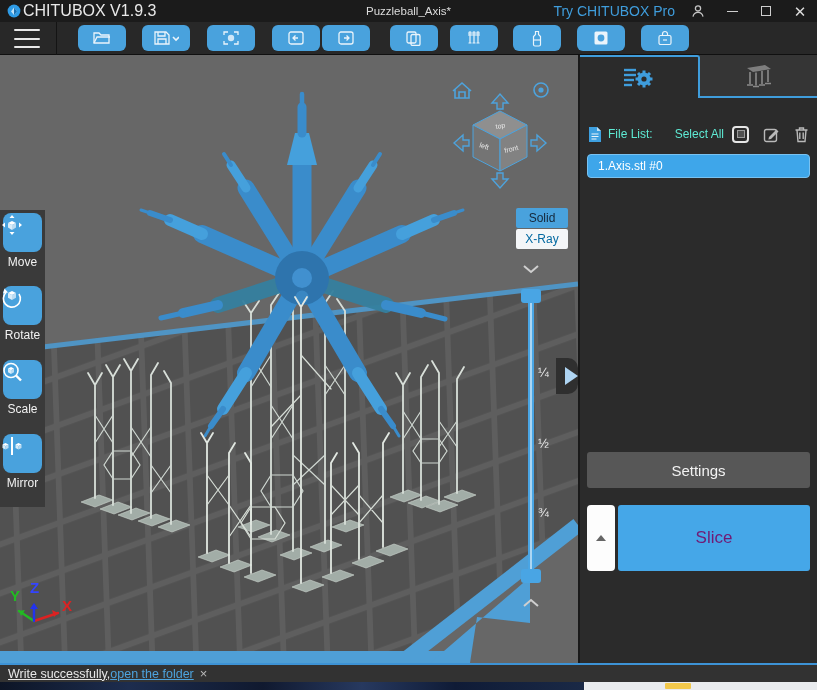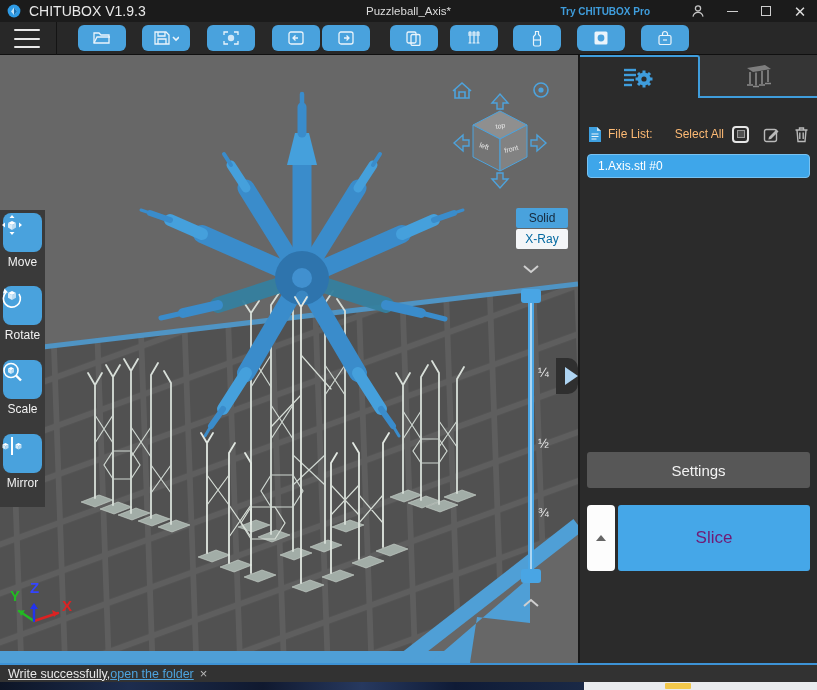--- a/index.html
+++ b/index.html
@@ -2,24 +2,24 @@
 <html><head>
 <meta charset="utf-8">
 <style>
   html,body{margin:0;padding:0;background:#111;}
   *{box-sizing:border-box;font-family:"Liberation Sans", sans-serif;}
   #app{position:relative;width:817px;height:690px;background:#1b1b1b;overflow:hidden;}
 
   
   .titlebar{position:absolute;top:0;left:0;width:817px;height:22px;background:#1b1b1b;display:flex;align-items:center;}
   .titlebar .logo{margin-left:7px;width:14px;height:14px;flex:0 0 auto;}
-  .titlebar .apptitle{color:#e9e9e9;font-size:14px;margin-left:8px;}
+  .titlebar .apptitle{color:#e9e9e9;font-size:16px;margin-left:2px;}
   .titlebar .doctitle{position:absolute;left:0;right:0;text-align:center;color:#dcdcdc;font-size:11.5px;pointer-events:none;}
   .titlebar .right{position:absolute;right:0;top:0;height:22px;display:flex;align-items:center;}
-  .prolink{color:#3f9ddc;font-size:10px;margin-right:31px;cursor:pointer;font-weight:bold;}
+  .prolink{color:#3f9ddc;font-size:14px;margin-right:6px;cursor:pointer;}
   .win-btn{width:34px;height:22px;display:flex;align-items:center;justify-content:center;color:#cfcfcf;}
   .min-glyph{width:11px;height:0;border-top:1.5px solid #cfcfcf;}
   .max-glyph{width:10px;height:10px;border:1.2px solid #cfcfcf;}
   .close-glyph{font-size:15px;line-height:1;color:#dcdcdc;}
 
   
   .toolbar{position:absolute;top:22px;left:0;width:817px;height:33px;background:#282828;border-bottom:1px solid #101010;}
   .hamburger{position:absolute;left:14px;top:7px;width:26px;height:19px;display:flex;flex-direction:column;justify-content:space-between;cursor:pointer;}
   .hamburger i{display:block;height:2px;background:#e8e8e8;border-radius:1px;}
   .tb-btn{position:absolute;top:3px;width:48px;height:26px;background:#49a2dd;border-radius:6px;display:flex;align-items:center;justify-content:center;cursor:pointer;}
@@ -42,21 +42,21 @@
   .vt-btn{width:52px;height:20px;border-radius:2px;font-size:12px;display:flex;align-items:center;justify-content:center;cursor:pointer;margin-bottom:1px;}
   .vt-solid{background:#49a2dd;color:#14273a;}
   .vt-xray{background:#f4f6f8;color:#0369a1;}
 
   
   .right-panel{position:absolute;left:578px;top:0;width:239px;height:608px;background:#2b2b2b;border-left:2px solid #191919;}
   .tabs{position:absolute;left:0;top:0;width:237px;height:43px;display:flex;}
   .tab{flex:1;display:flex;align-items:center;justify-content:center;cursor:pointer;}
   .tab-active{background:#2b2b2b;border-top:2px solid #3f9ddc;border-right:2px solid #3f9ddc;border-top-right-radius:3px;}
   .tab-inactive{background:#353535;border-bottom:2px solid #3f9ddc;}
-  .filelist-header{position:absolute;left:8px;right:8px;top:68px;height:22px;display:flex;align-items:center;color:#fdba74;font-size:12px;}
+  .filelist-header{position:absolute;left:8px;right:8px;top:68px;height:22px;display:flex;align-items:center;color:#5eead4;font-size:12px;}
   .filelist-header .fl-label{margin-left:6px;}
   .filelist-header .spacer{flex:1;}
   .checkbox{width:17px;height:17px;border:2px solid #e6e6e6;border-radius:4px;background:#2b2b2b;margin-left:8px;display:flex;align-items:center;justify-content:center;cursor:pointer;}
   .checkbox i{display:block;width:8px;height:8px;background:#4f4f4f;border:1px solid #9a9a9a;}
   .hdr-icon{margin-left:14px;cursor:pointer;display:flex;align-items:center;}
   .file-item{position:absolute;left:7px;right:7px;top:99px;height:24px;background:#3ea6ea;border:1px solid #79c2f1;border-radius:4px;color:#fff;font-size:12px;display:flex;align-items:center;padding-left:10px;cursor:pointer;}
   .settings-btn{position:absolute;left:7px;right:7px;top:397px;height:36px;background:#575757;border-radius:3px;color:#f2f2f2;font-size:15px;display:flex;align-items:center;justify-content:center;cursor:pointer;}
   .slice-row{position:absolute;left:7px;right:7px;top:450px;height:66px;display:flex;}
   .slice-arrow-box{width:28px;background:#fdfdfd;border-radius:4px;margin-right:3px;display:flex;align-items:center;justify-content:center;cursor:pointer;}
   .slice-arrow-box i{display:block;width:0;height:0;border-left:5px solid transparent;border-right:5px solid transparent;border-bottom:6px solid #666;}

